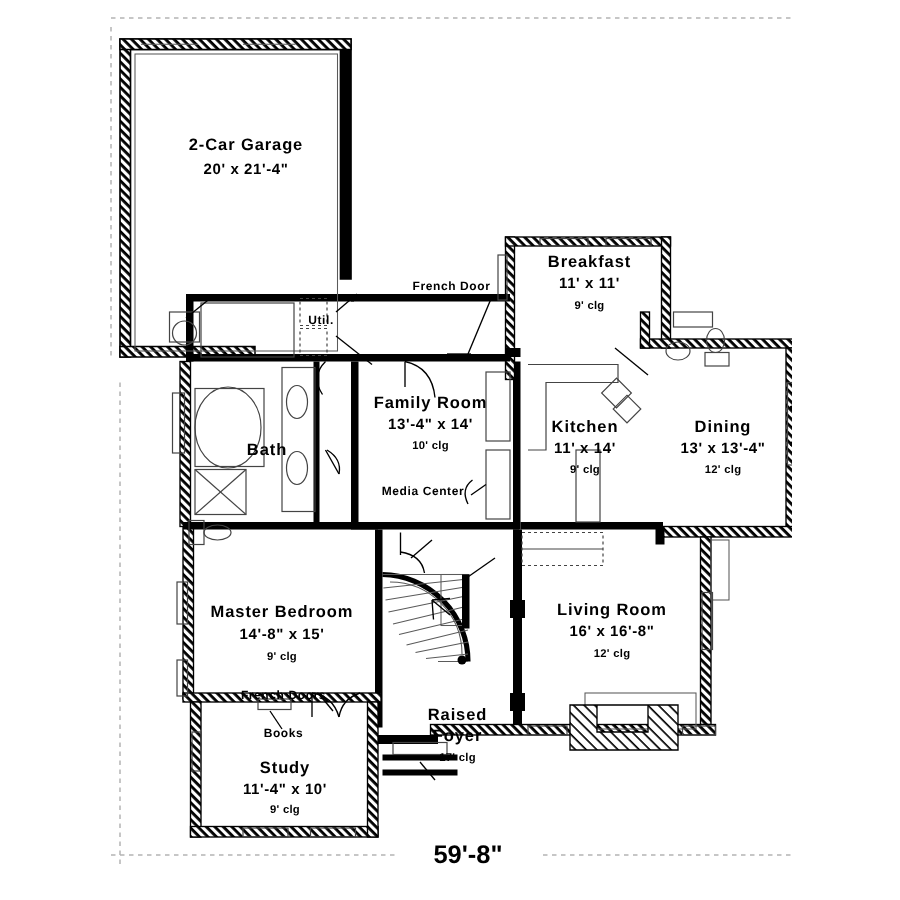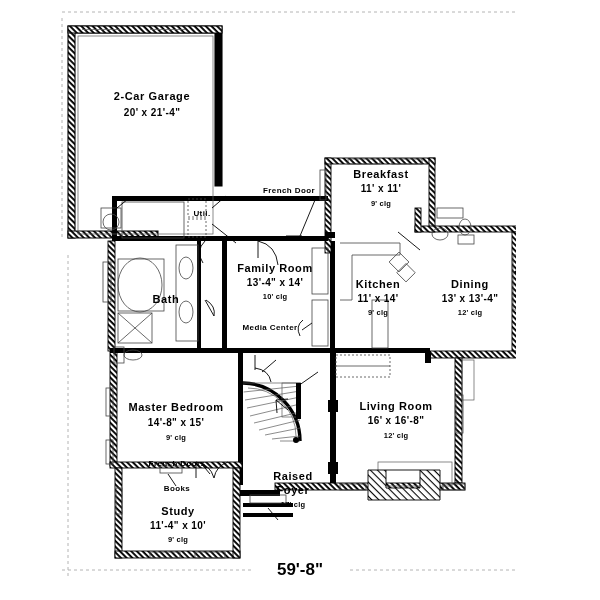--- a/index.html
+++ b/index.html
@@ -9,20 +9,21 @@
   }
   body {
     font-family: "Liberation Sans", sans-serif;
   }
   #plan-root {
     position: relative;
     width: 516px;
     height: 600px;
     background: #ffffff;
     overflow: hidden;
+    margin-left: 12px;
   }
   #plan-svg {
     position: absolute;
     left: 0;
     top: 0;
     width: 600px;
     height: 600px;
   }
   .room-label {
     font-family: "Liberation Sans", sans-serif;

